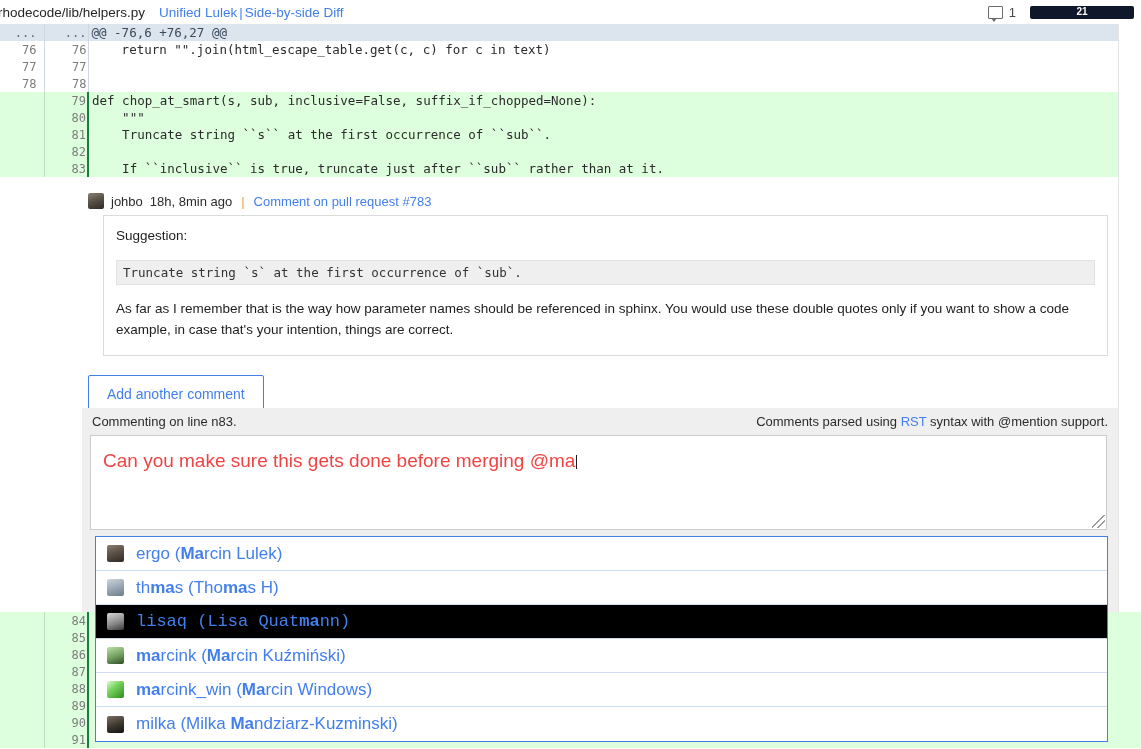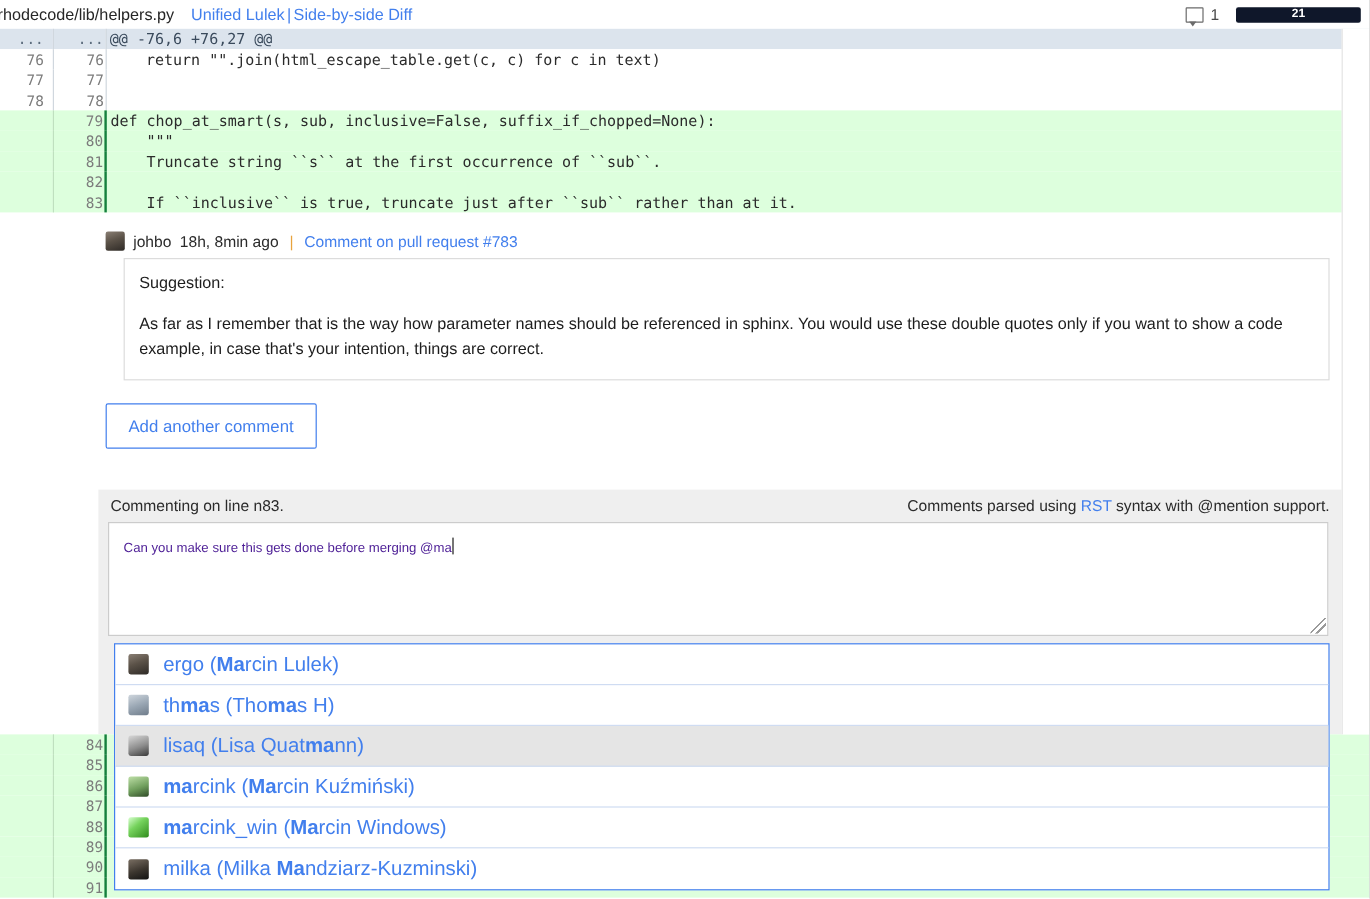--- a/index.html
+++ b/index.html
@@ -242,22 +242,22 @@
   .textarea-wrap {
     position: relative;
     width: 1017px;
     height: 95px;
     border: 1px solid #cccccc;
     background: #ffffff;
     box-sizing: border-box;
   }
   .textarea-text {
     padding: 12px 12px 0 12px;
-    font-size: 11px;
-    color: #4c1d95;
+    font-size: 19px;
+    color: #ef4444;
     white-space: pre-wrap;
     line-height: 1.4;
   }
   .caret {
     display: inline-block;
     width: 1px;
     height: 14px;
     background: #1d1d1d;
     vertical-align: -2px;
     margin-left: 1px;
@@ -288,21 +288,21 @@
     gap: 12px;
     height: 34px;
     padding: 0 0 0 11px;
     box-sizing: border-box;
     border-bottom: 1px solid #cfdcf2;
     font-size: 17px;
     color: #427fed;
     cursor: pointer;
   }
   .mention-item:last-child { border-bottom: none; }
-  .mention-item.selected { background: #e5e5e5; }
+  .mention-item.selected { background: #000000; font-family: Liberation Mono, monospace; }
   .mention-item .avatar { width: 17px; height: 17px; }
   .mention-label b { font-weight: bold; }
 
   
   .edge-right {
     position: absolute;
     right: 0; top: 0;
     width: 1px; height: 749px;
     background: #d9d9d9;
   }
@@ -394,20 +394,21 @@
     <div class="comment-meta">
       <span class="avatar"></span>
       <span class="meta-user">johbo</span>
       <span class="meta-time">18h, 8min ago</span>
       <span class="meta-sep">|</span>
       <a href="#" class="meta-link">Comment on pull request #783</a>
     </div>
 
     <div class="comment-box">
       <p class="suggestion-label">Suggestion:</p>
+      <div class="code-block">Truncate string `s` at the first occurrence of `sub`.</div>
       <p class="comment-body">As far as I remember that is the way how parameter names should be referenced in sphinx. You would use these double quotes only if you want to show a code example, in case that's your intention, things are correct.</p>
     </div>
 
     <button class="add-comment-btn">Add another comment</button>
   </div>
 
   <div class="form-bg"></div>
 
   <div class="comment-form">
     <div class="form-head">

